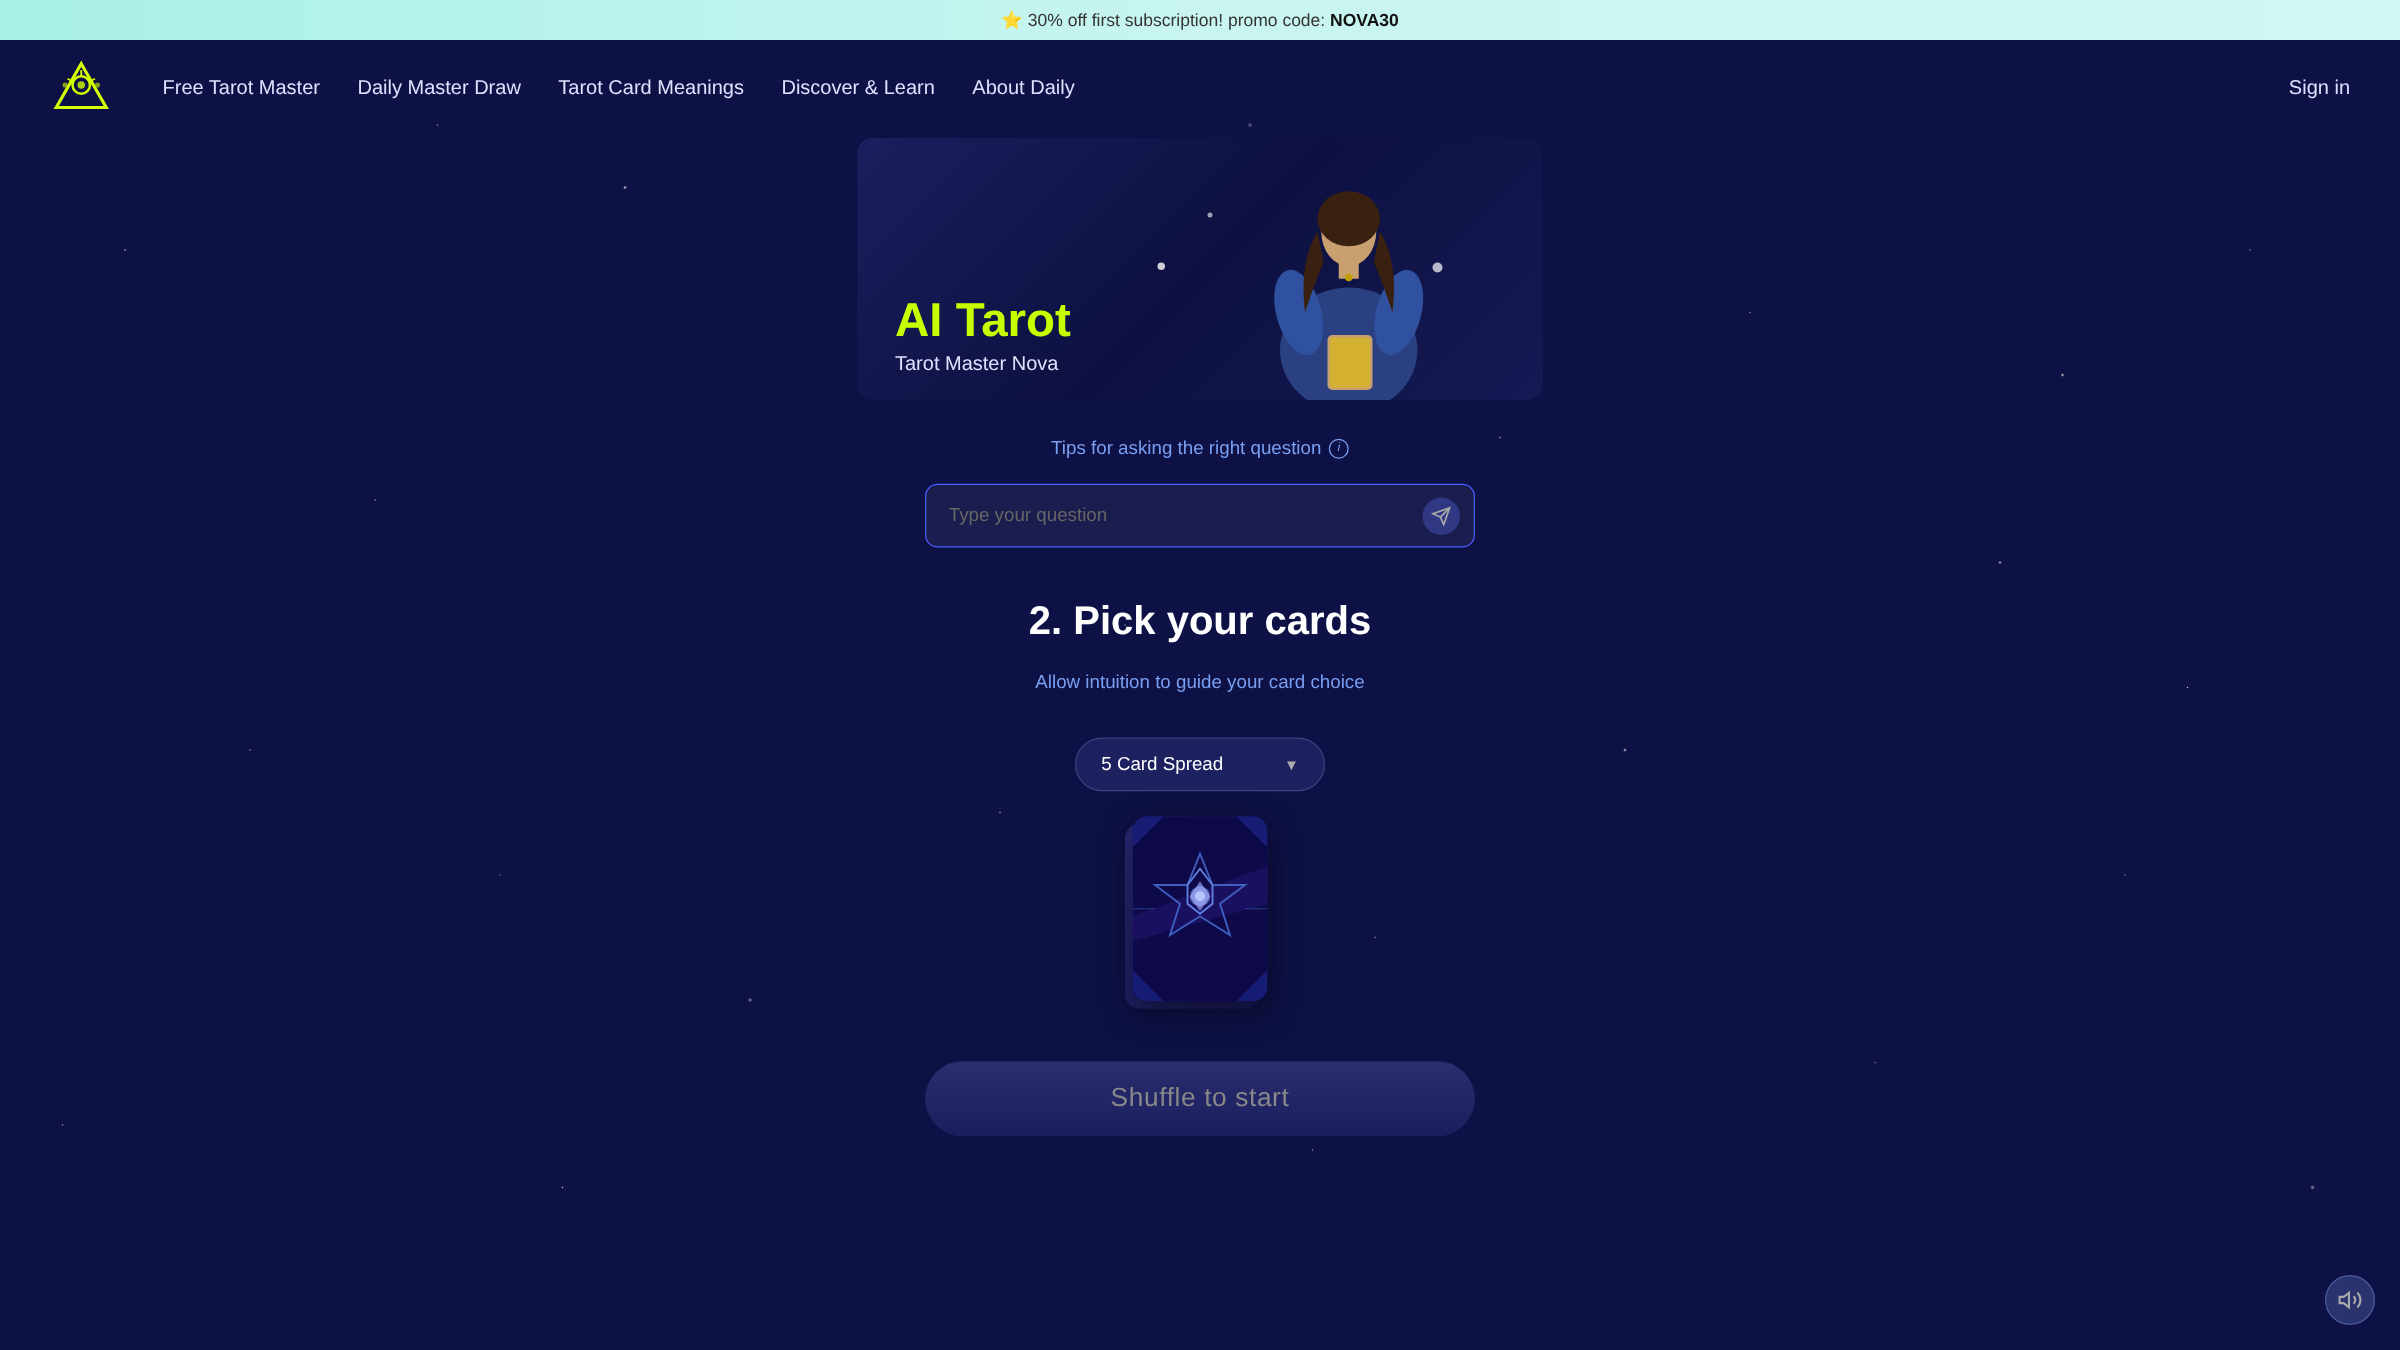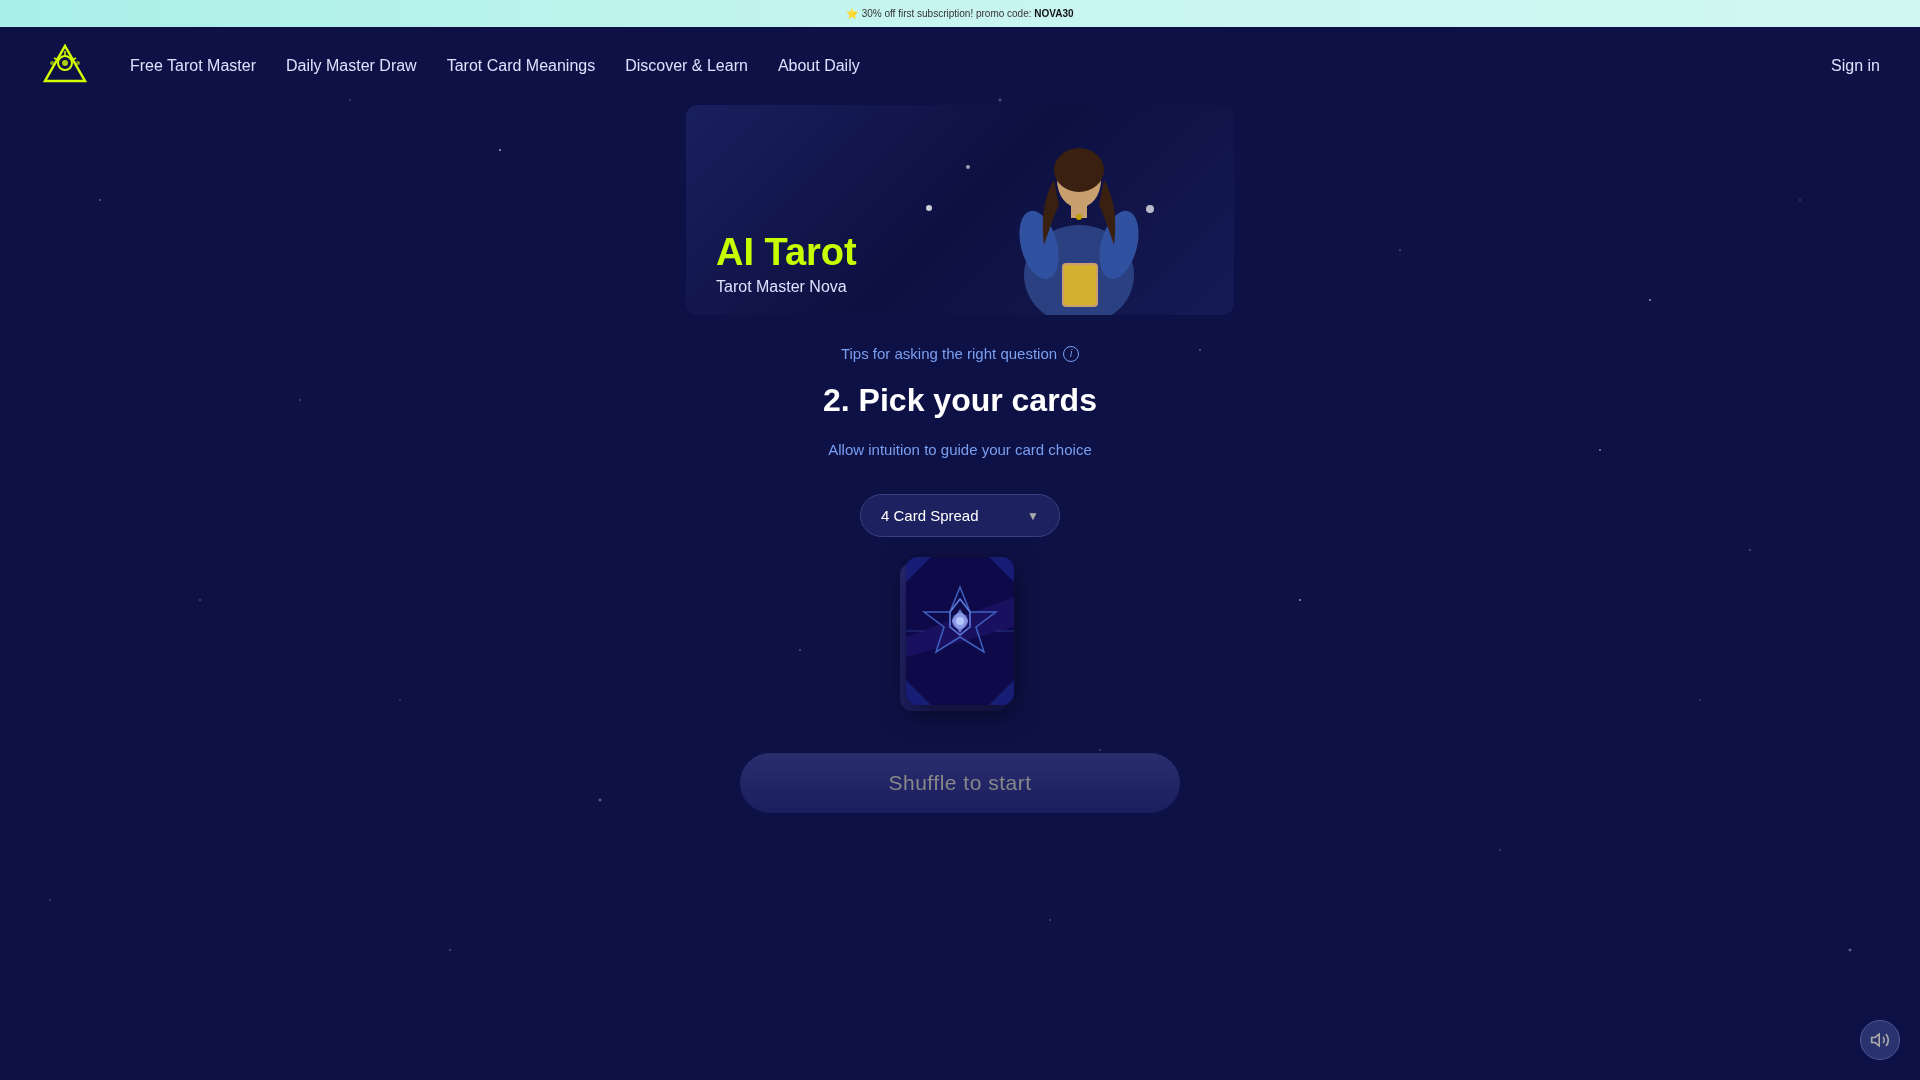--- a/index.html
+++ b/index.html
@@ -48,21 +48,21 @@
       pointer-events: none;
       z-index: 0;
     }
 
     
     .promo-banner {
       background: linear-gradient(90deg, #a8f0e8, #c8f5f0, #d0f8f2);
       color: #333;
       text-align: center;
       padding: 8px 0;
-      font-size: 10px;
+      font-size: 14px;
       position: relative;
       z-index: 10;
     }
 
     .promo-banner .promo-code {
       font-weight: 700;
       color: #111;
     }
 
     
@@ -403,29 +403,38 @@
       <div class="hero-title-ai">AI Tarot</div>
       <div class="hero-subtitle">Tarot Master Nova</div>
     </div>
   </div>
 
   <div class="step-subtext">
     <span>Tips for asking the right question</span>
     <span class="info-icon">i</span>
   </div>
 
+  <div class="question-input-wrapper">
+    <input class="question-input" type="text" placeholder="Type your question" style="">
+    <button class="send-btn">
+      <svg viewBox="0 0 24 24" fill="none" stroke="#aaa" stroke-width="2">
+        <line x1="22" y1="2" x2="11" y2="13"></line>
+        <polygon points="22 2 15 22 11 13 2 9 22 2"></polygon>
+      </svg>
+    </button>
+  </div>
 
   <div class="step2-container">
     <h2 class="step-heading">2. Pick your cards</h2>
     <div class="step-subtext">
       <span>Allow intuition to guide your card choice</span>
     </div>
 
     <div class="spread-dropdown">
-      <span>4 Card Spread</span>
+      <span>5 Card Spread</span>
       <span class="chevron">▼</span>
     </div>
 
     <div class="tarot-card-container">
       <div class="tarot-card-back"></div>
       <div class="tarot-card">
         
         <svg viewBox="0 0 108 148" width="108" height="148">
           <rect width="108" height="148" rx="10" fill="#1a1060"></rect>
 

